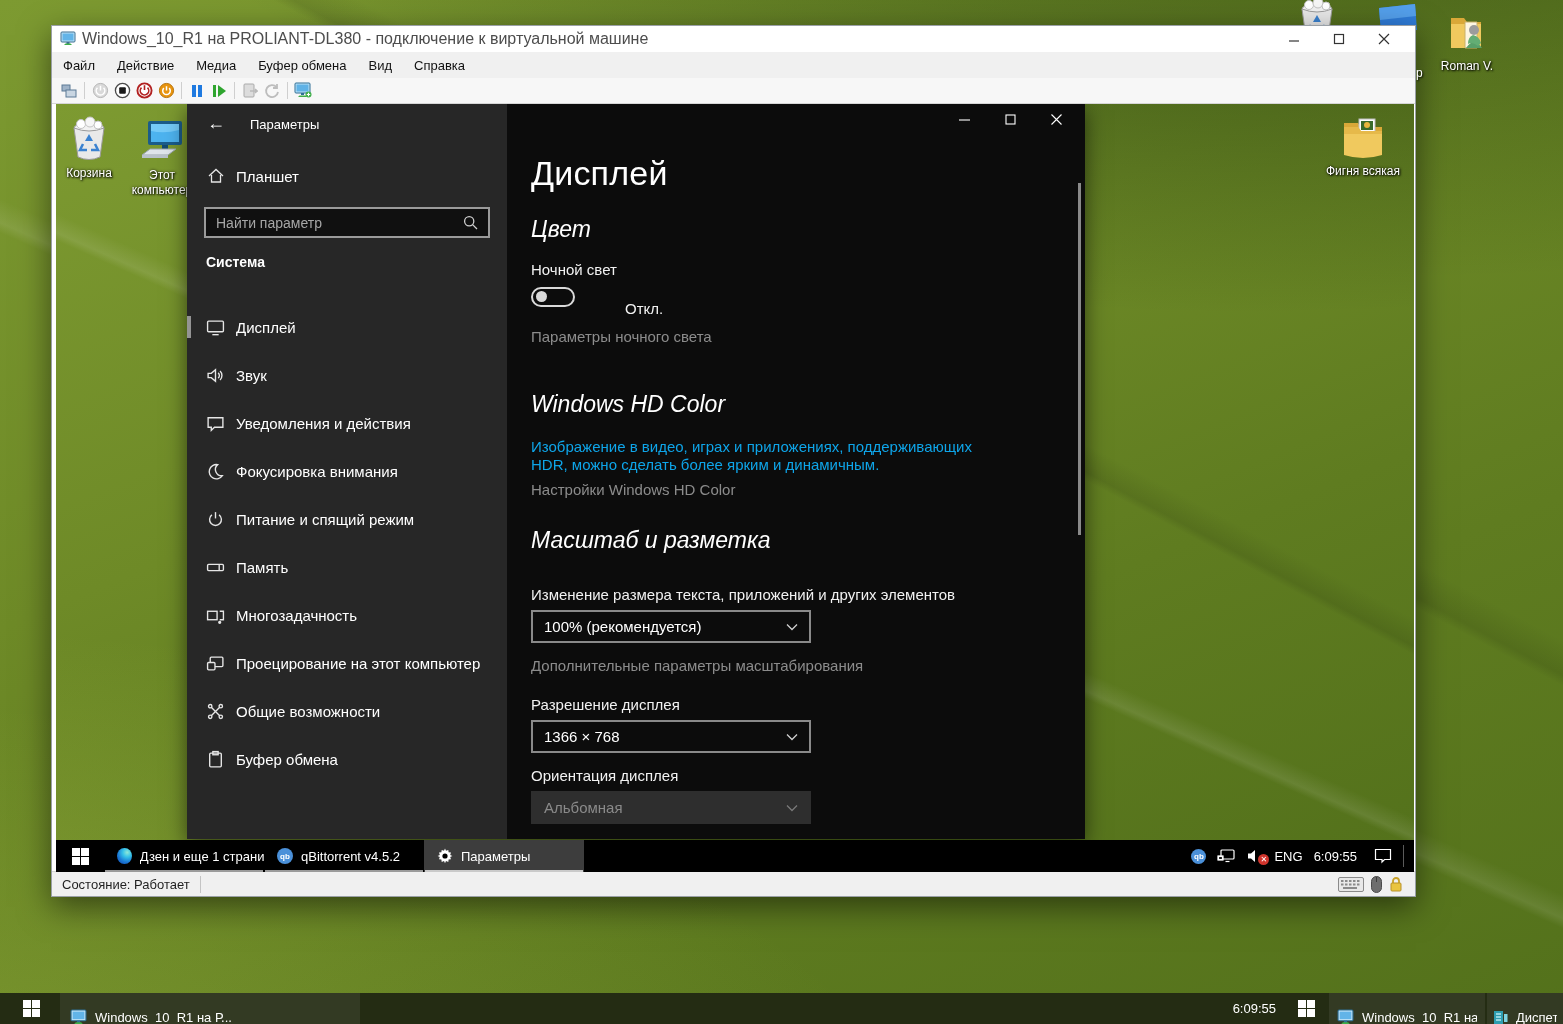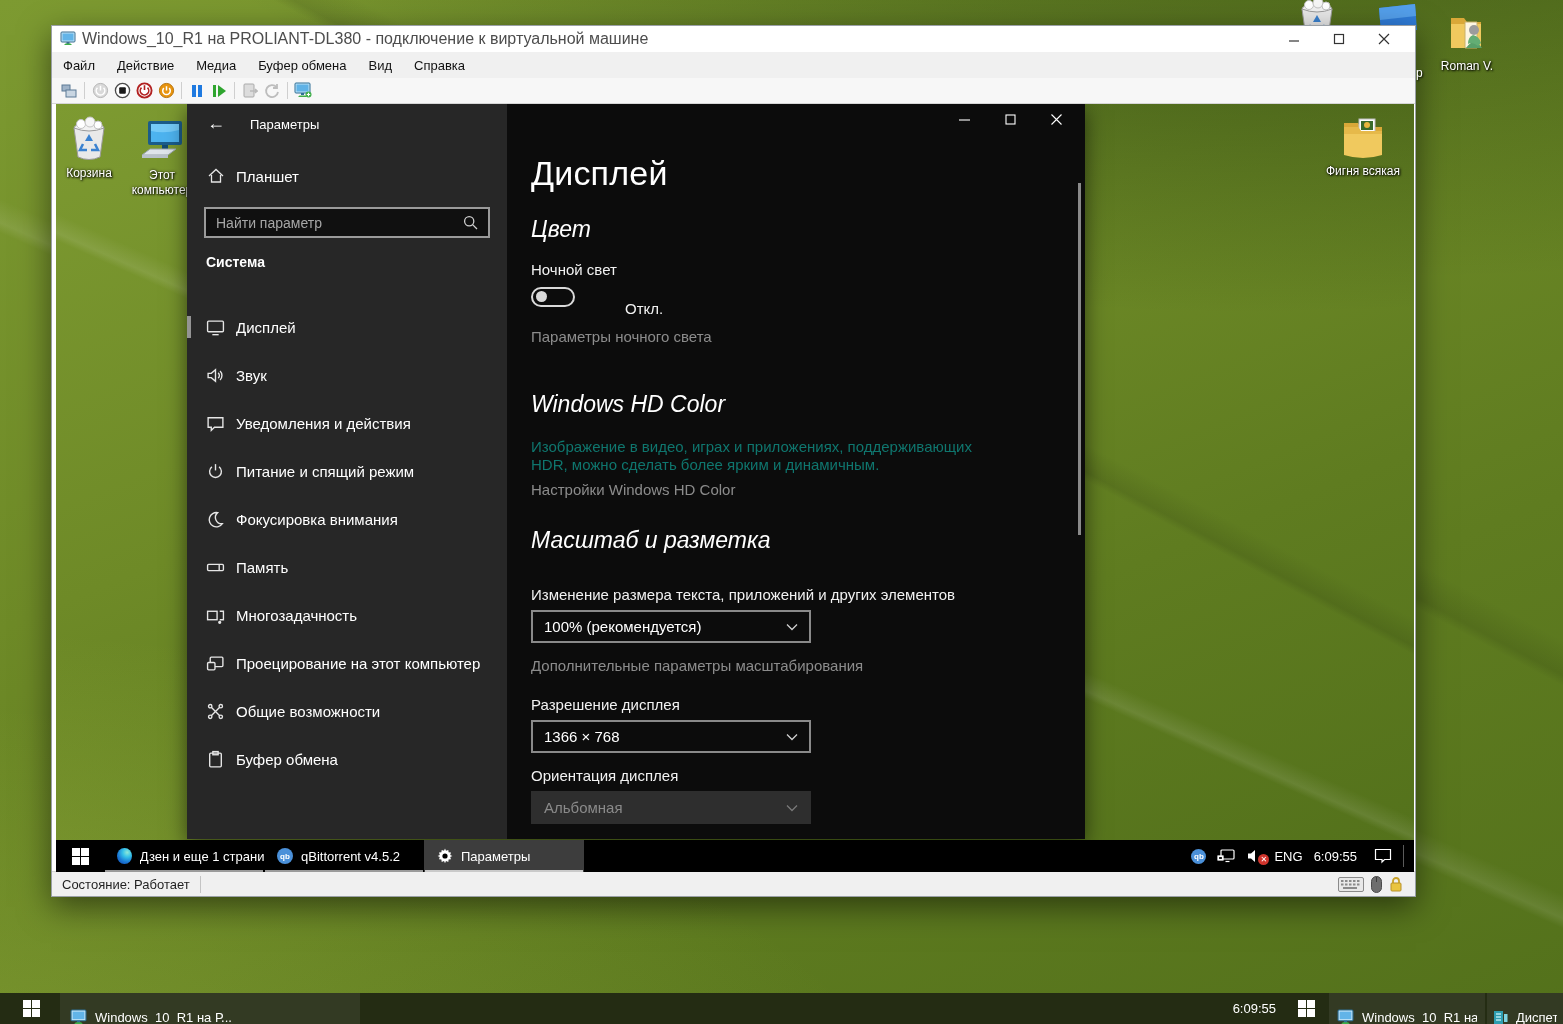--- a/index.html
+++ b/index.html
@@ -79,21 +79,21 @@
   .navlist { position:absolute; left:0; top:199px; width:320px; }
   .navitem { height:48px; display:flex; align-items:center; gap:11px; padding-left:18px; position:relative; font-size:15px; }
   .navitem .nicon { width:20px; height:20px; display:flex; align-items:center; justify-content:center; }
   .navitem.selected::before { content:""; position:absolute; left:0; top:13px; width:4px; height:22px; background:#949494; }
   .set-content { position:absolute; left:320px; top:0; width:578px; height:735px; }
   .setcaps { position:absolute; top:0; left:434px; display:flex; }
   .setcap { width:46px; height:30px; display:flex; align-items:center; justify-content:center; color:#fff; }
   .h1 { position:absolute; left:24px; font-size:34px; font-weight:300; letter-spacing:.2px; }
   .h2 { position:absolute; left:24px; font-size:23px; font-weight:300;font-style:italic; }
   .lab { position:absolute; left:24px; font-size:15px; color:#f2f2f2; }
-  .body { position:absolute; left:24px; font-size:15px; color:#0f766e; }
+  .body { position:absolute; left:24px; font-size:15px; color:#0ea5e9; }
   .glink { position:absolute; left:24px; font-size:15px; color:#8c8c8c; }
   .toggle { position:absolute; left:24px; top:183px; width:44px; height:20px; border:2px solid #d9d9d9;
             border-radius:10px; }
   .toggle .knob { position:absolute; left:3px; top:2px; width:11px; height:11px; border-radius:50%; background:#d9d9d9; }
   .combo { position:absolute; left:24px; width:280px; height:33px; border:2px solid #8a8a8a; background:transparent;
            display:flex; align-items:center; font-size:15px; color:#fff; padding-left:11px; }
   .combo .chev { position:absolute; right:11px; }
   .combo.disabled { border-color:#2e2e2e; background:#2e2e2e; color:#8a8a8a; }
   .scrollthumb { position:absolute; left:571px; top:79px; width:3px; height:352px; background:#8a8a8a; }
 
@@ -363,33 +363,33 @@
               <span class="nicon">
                 <svg width="19" height="19" viewBox="0 0 18 18" fill="none" stroke="#e6e6e6" stroke-width="1.3">
                   <path d="M2 3.5 h14 v9 h-8 l-3 3 v-3 h-3 Z"></path>
                 </svg>
                 </span>
               <span>Уведомления и действия</span>
             </div>
             <div class="navitem">
               <span class="nicon">
                 <svg width="19" height="19" viewBox="0 0 18 18" fill="none" stroke="#e6e6e6" stroke-width="1.3">
+                  <path d="M11 2.5 a6.8 6.8 0 1 0 4.5 10.5 a6 6 0 0 1 -4.5 -10.5 Z"></path>
+                </svg>
+                </span>
+              <span>Фокусировка внимания</span>
+            </div>
+            <div class="navitem">
+              <span class="nicon">
+                <svg width="19" height="19" viewBox="0 0 18 18" fill="none" stroke="#e6e6e6" stroke-width="1.3">
                   <path d="M9 2 v6"></path>
                     <path d="M5.6 4.6 a5.6 5.6 0 1 0 6.8 0"></path>
                 </svg>
                 </span>
               <span>Питание и спящий режим</span>
-            </div>
-            <div class="navitem">
-              <span class="nicon">
-                <svg width="19" height="19" viewBox="0 0 18 18" fill="none" stroke="#e6e6e6" stroke-width="1.3">
-                  <path d="M11 2.5 a6.8 6.8 0 1 0 4.5 10.5 a6 6 0 0 1 -4.5 -10.5 Z"></path>
-                </svg>
-                </span>
-              <span>Фокусировка внимания</span>
             </div>
             <div class="navitem">
               <span class="nicon">
                 <svg width="19" height="19" viewBox="0 0 18 18" fill="none" stroke="#e6e6e6" stroke-width="1.3">
                   <rect x="1.5" y="6" width="15" height="6" rx="1"></rect>
                     <line x1="12.5" y1="6" x2="12.5" y2="12"></line>
                 </svg>
                 </span>
               <span>Память</span>
             </div>

